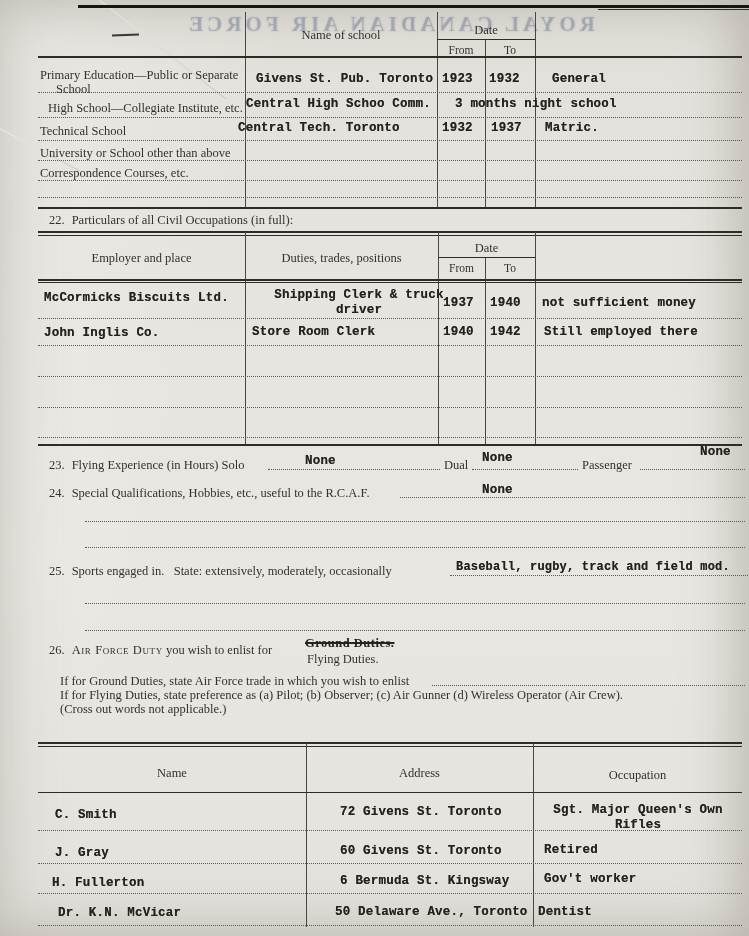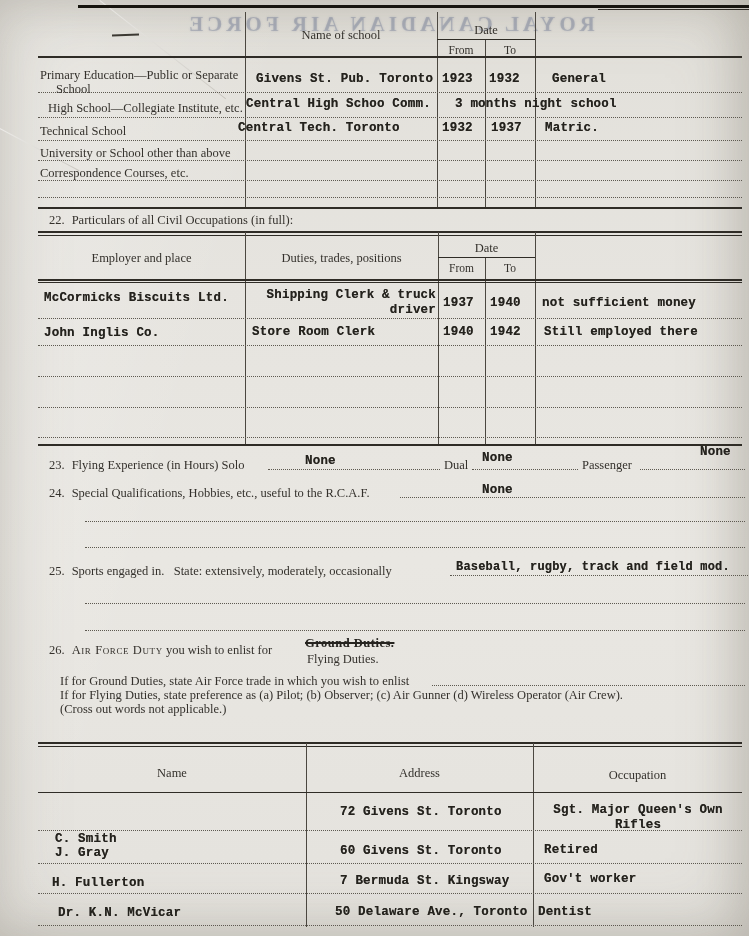--- a/index.html
+++ b/index.html
@@ -107,21 +107,21 @@
   <div class="printed ctr small" style="left:485px;top:261px;width:50px;">To</div>
 
   <div class="dotted" style="left:38px;top:318px;width:704px;"></div>
   <div class="dotted" style="left:38px;top:345px;width:704px;"></div>
   <div class="dotted" style="left:38px;top:376px;width:704px;"></div>
   <div class="dotted" style="left:38px;top:407px;width:704px;"></div>
   <div class="dotted" style="left:38px;top:437px;width:704px;"></div>
   <div class="hline" style="left:38px;top:444px;width:704px;height:1.8px;"></div>
 
   <div class="typed" style="left:44px;top:291px;">McCormicks Biscuits Ltd.</div>
-  <div class="typed wrap ctr" style="left:250px;top:288px;width:186px;text-align:right;">Shipping Clerk &amp; truck driver</div>
+  <div class="typed wrap ctr" style="left:266px;top:288px;width:186px;">Shipping Clerk &amp; truck driver</div>
   <div class="typed" style="left:443px;top:296px;">1937</div>
   <div class="typed" style="left:490px;top:296px;">1940</div>
   <div class="typed" style="left:542px;top:296px;text-align:center;">not sufficient money</div>
 
   <div class="typed" style="left:44px;top:326px;text-align:center;">John Inglis Co.</div>
   <div class="typed" style="left:252px;top:325px;">Store Room Clerk</div>
   <div class="typed" style="left:443px;top:325px;">1940</div>
   <div class="typed" style="left:490px;top:325px;">1942</div>
   <div class="typed" style="left:544px;top:325px;">Still employed there</div>
 
@@ -175,29 +175,29 @@
 
   <div class="printed ctr" style="left:38px;top:766px;width:268px;">Name</div>
   <div class="printed ctr" style="left:306px;top:766px;width:227px;">Address</div>
   <div class="printed ctr" style="left:533px;top:768px;width:209px;">Occupation</div>
 
   <div class="dotted" style="left:38px;top:830px;width:704px;"></div>
   <div class="dotted" style="left:38px;top:863px;width:704px;"></div>
   <div class="dotted" style="left:38px;top:893px;width:704px;"></div>
   <div class="dotted" style="left:38px;top:925px;width:704px;"></div>
 
-  <div class="typed" style="left:55px;top:808px;margin-top:24px;">C. Smith</div>
+  <div class="typed" style="left:55px;top:808px;">C. Smith</div>
   <div class="typed" style="left:340px;top:805px;">72 Givens St. Toronto</div>
   <div class="typed wrap ctr" style="left:538px;top:803px;width:200px;">Sgt. Major Queen's Own Rifles</div>
 
   <div class="typed" style="left:55px;top:846px;">J. Gray</div>
   <div class="typed" style="left:340px;top:844px;">60 Givens St. Toronto</div>
   <div class="typed" style="left:544px;top:843px;">Retired</div>
 
   <div class="typed" style="left:52px;top:876px;">H. Fullerton</div>
-  <div class="typed" style="left:340px;top:874px;">7 Bermuda St. Kingsway</div>
+  <div class="typed" style="left:340px;top:874px;">6 Bermuda St. Kingsway</div>
   <div class="typed" style="left:544px;top:872px;">Gov't worker</div>
 
   <div class="typed" style="left:58px;top:906px;">Dr. K.N. McVicar</div>
   <div class="typed" style="left:335px;top:905px;">50 Delaware Ave., Toronto</div>
   <div class="typed" style="left:538px;top:905px;">Dentist</div>
 
 </div>
 
 </body></html>

